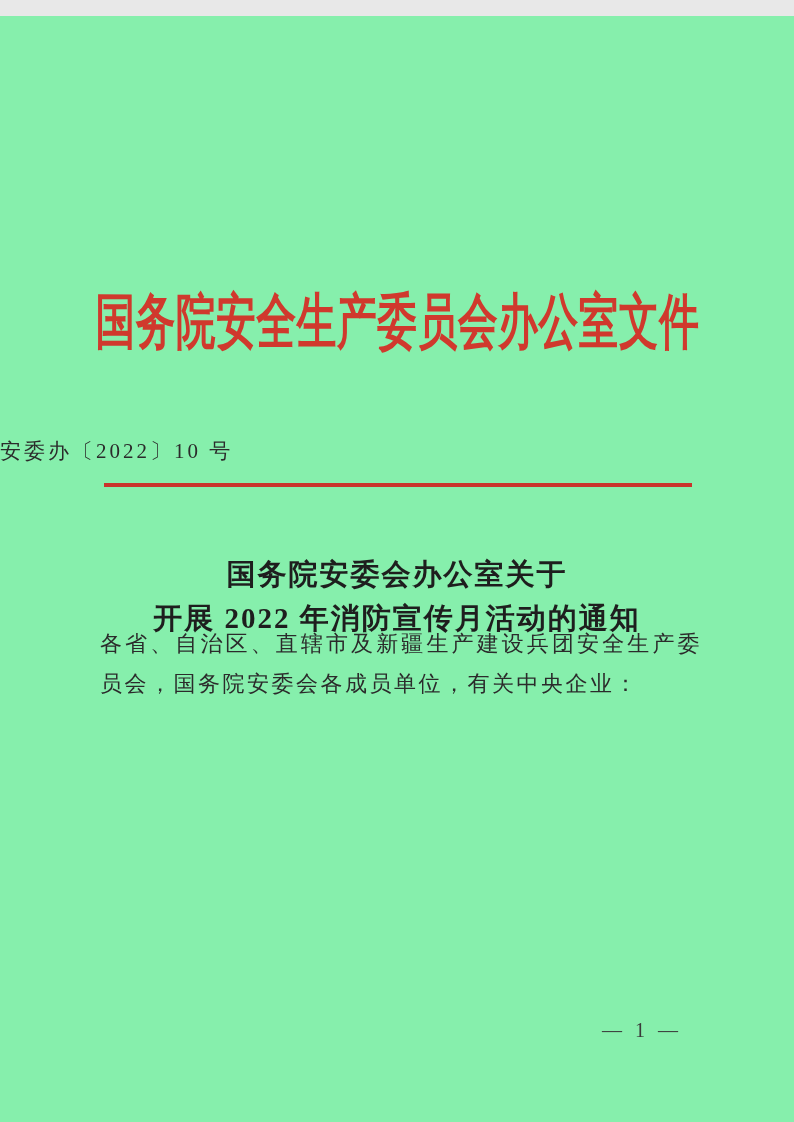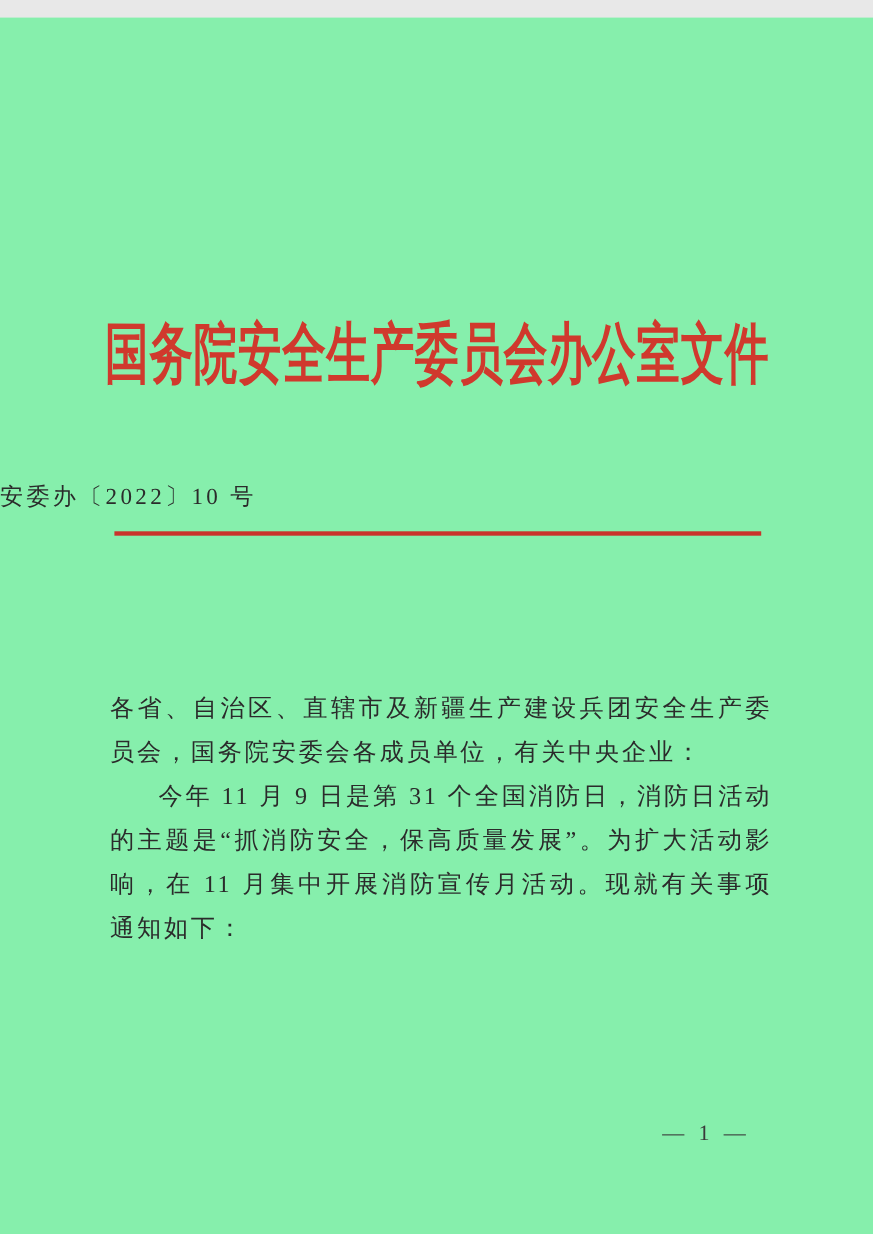--- a/index.html
+++ b/index.html
@@ -118,23 +118,26 @@
 <div class="page">
 
   <div class="doc-header">
     <span class="header-text">国务院安全生产委员会办公室文件</span>
   </div>
 
   <div class="doc-number">安委办〔2022〕10 号</div>
 
   <div class="red-rule"></div>
 
+  <div class="doc-title">
+    <div>国务院安委会办公室关于</div>
+    <div>开展 2022 年消防宣传月活动的通知</div>
+  </div>
 
   <div class="doc-body">
     <p>各省、自治区、直辖市及新疆生产建设兵团安全生产委员会，国务院安委会各成员单位，有关中央企业：</p>
-    <p class="indented">今年 11 月 9 日是第 31 个全国消防日，消防日活动的主题是“抓消防安全，保高质量发展”。为扩大活动影响，在 11 月集中开展消防宣传月活动。现就有关事项通知如下：</p>
   </div>
 
   <div class="page-number">— 1 —</div>
 
   <div class="scan-edge-bottom"></div>
 
 </div>
 
 </body></html>

